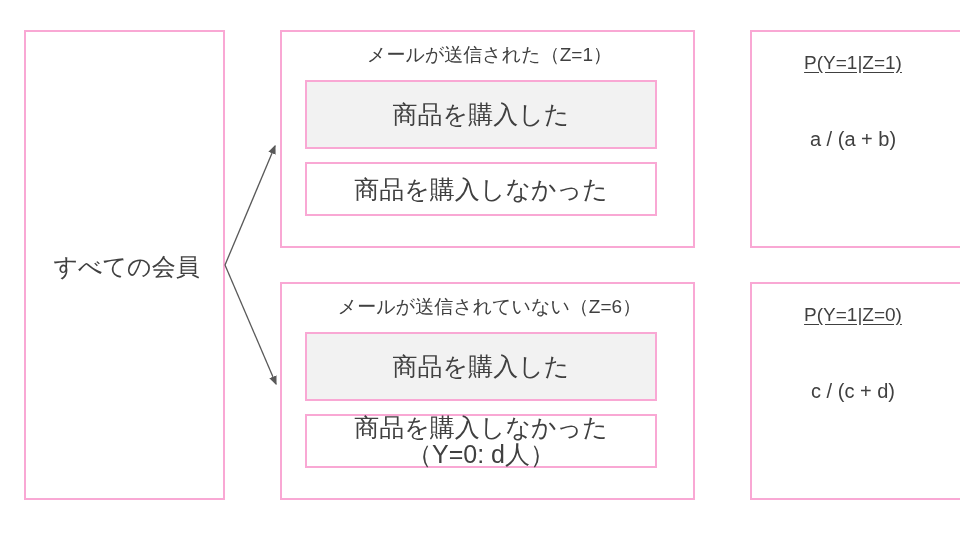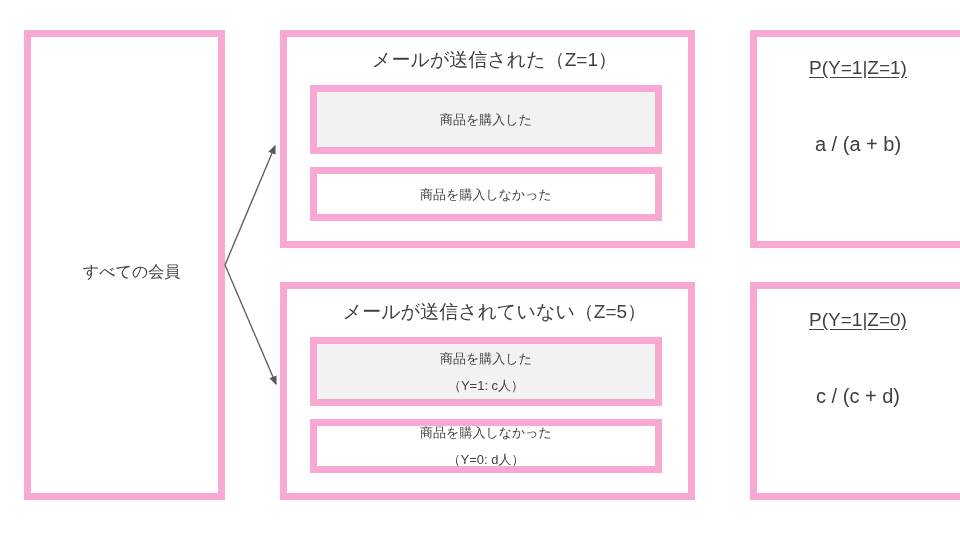--- a/index.html
+++ b/index.html
@@ -14,41 +14,41 @@
     background: #ffffff;
     font-family: "Liberation Sans", "DejaVu Sans", sans-serif;
     color: #404040;
     overflow: hidden;
   }
 
   
   .box {
     position: absolute;
     box-sizing: border-box;
-    border: 7px solid #f9a8d4;
+    border: 2px solid #f9a8d4;
     background: #ffffff;
   }
   .box.shaded {
     background: #f2f2f2;
   }
 
   
   #all-members-box {
     left: 24px;
     top: 30px;
     width: 201px;
     height: 470px;
   }
   #all-members-label {
     position: absolute;
     left: 0;
     top: 222px;
     width: 201px;
     text-align: center;
-    font-size: 16px;
+    font-size: 24px;
     line-height: 26px;
     white-space: nowrap;
   }
 
   
   .group-box {
     left: 280px;
     width: 415px;
     height: 218px;
   }
@@ -73,21 +73,21 @@
     height: 69px;
     display: flex;
     flex-direction: column;
     align-items: center;
     justify-content: center;
   }
   .outcome-box.purchased     { top: 48px; height: 69px; }
   .outcome-box.not-purchased { top: 130px; height: 54px; }
 
   .outcome-line {
-    font-size: 13px;
+    font-size: 25px;
     line-height: 27px;
     text-align: right;
     white-space: nowrap;
   }
 
   
   .prob-box {
     left: 750px;
     width: 226px;
     height: 218px;
@@ -153,25 +153,24 @@
     <div class="box outcome-box purchased shaded">
       <div class="outcome-line">商品を購入した</div>
     </div>
 
     <div class="box outcome-box not-purchased">
       <div class="outcome-line">商品を購入しなかった</div>
     </div>
   </div>
 
   <div class="box group-box" id="group-box-control">
-    <div class="group-title">メールが送信されていない（Z=5）</div>
+    <div class="group-title">メールが送信されていない（Z=6）</div>
 
     <div class="box outcome-box purchased shaded">
       <div class="outcome-line">商品を購入した</div>
-      <div class="outcome-line">（Y=1: c人）</div>
     </div>
 
     <div class="box outcome-box not-purchased">
       <div class="outcome-line">商品を購入しなかった</div>
       <div class="outcome-line">（Y=0: d人）</div>
     </div>
   </div>
 
   <div class="box prob-box" id="prob-box-treated">
     <div class="prob-title">P(Y=1|Z=1)</div>

